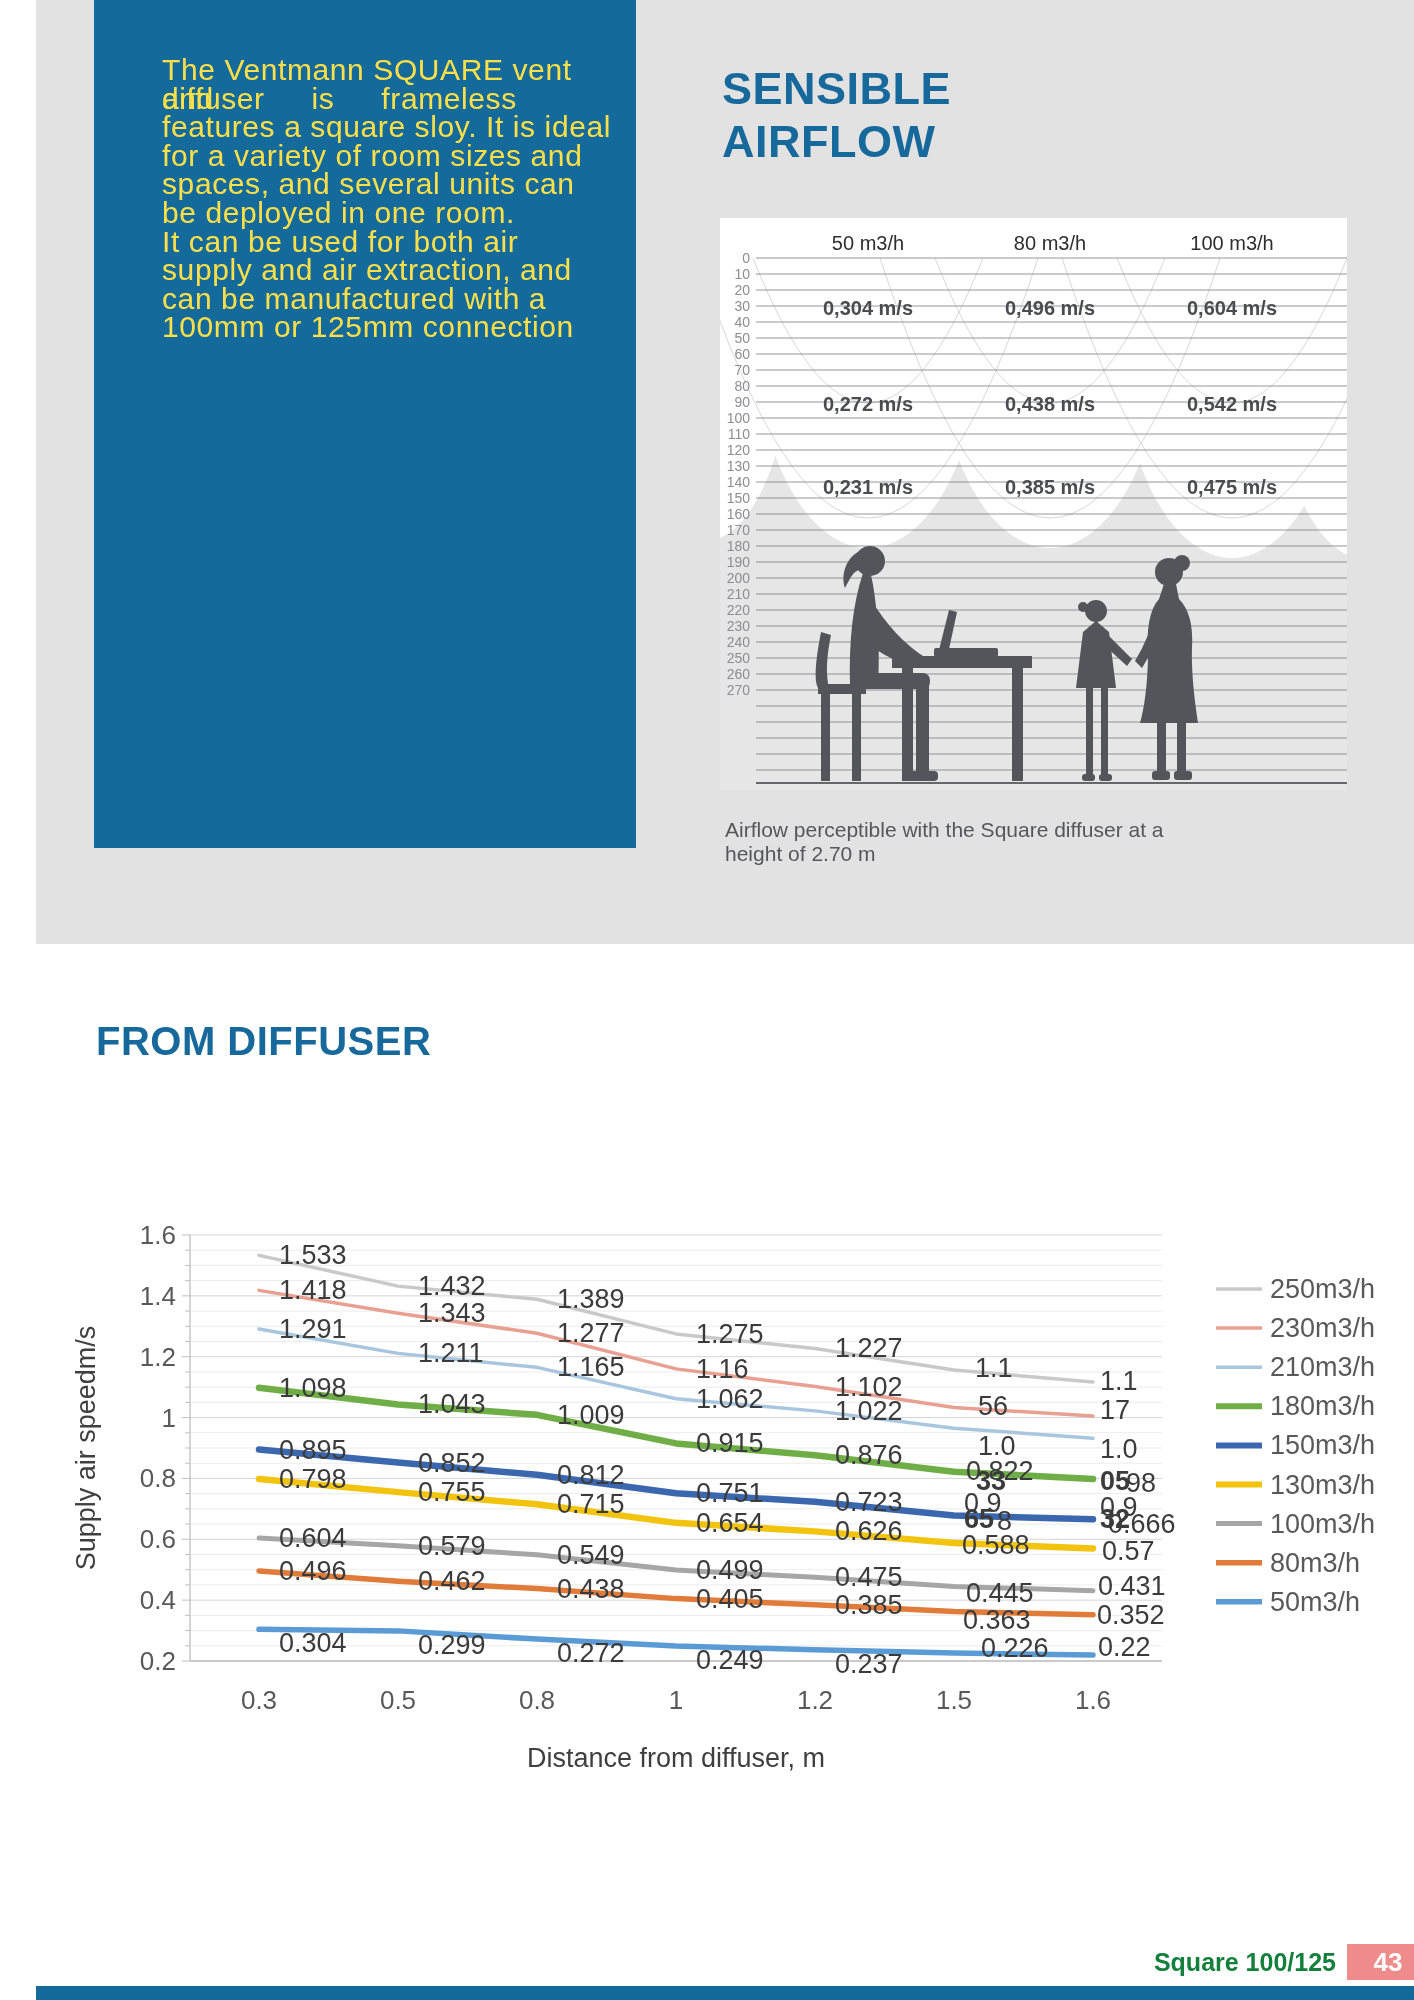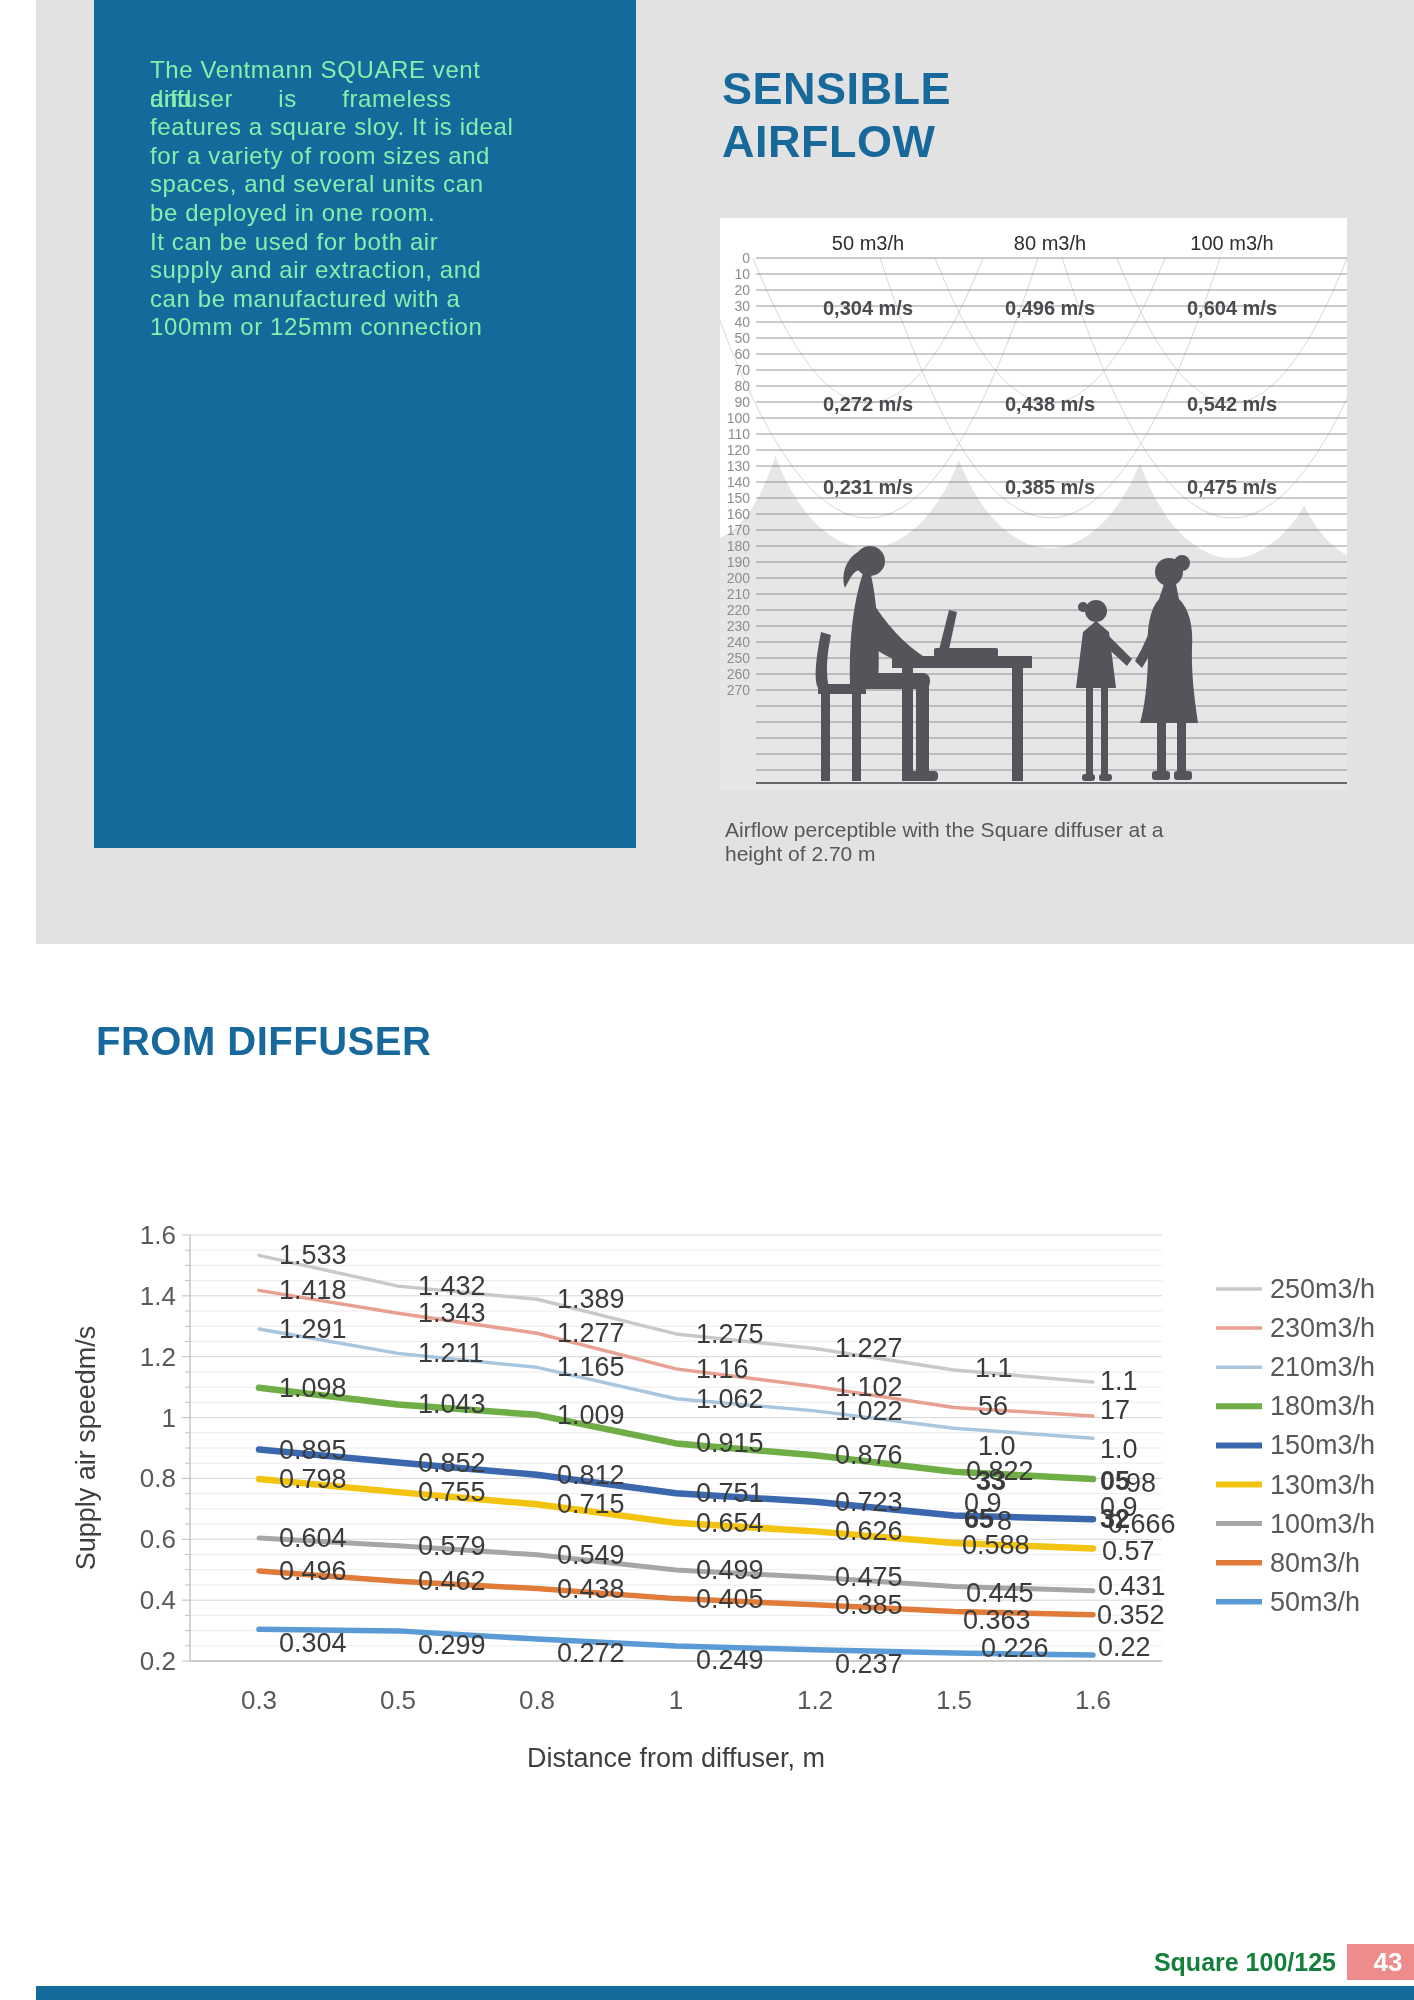--- a/index.html
+++ b/index.html
@@ -1,21 +1,21 @@
 <!DOCTYPE html>
 <html><head>
 <meta charset="utf-8">
 <style>
   html,body{margin:0;padding:0;background:#ffffff;}
   .page{position:relative;width:1414px;height:2000px;background:#ffffff;overflow:hidden;
         font-family:"Liberation Sans", sans-serif;}
   .gray-band{position:absolute;left:36px;top:0;width:1378px;height:944px;background:#e2e2e2;}
   .blue-box{position:absolute;left:94px;top:0;width:542px;height:848px;background:#136a9b;}
-  .intro{position:absolute;left:56px;top:56px;width:460px;color:#86efac;
-         font-size:24px;line-height:28.6px;letter-spacing:0.6px;}
+  .intro{position:absolute;left:68px;top:56px;width:460px;color:#fde047;
+         font-size:30px;line-height:28.6px;letter-spacing:0.6px;}
   .intro .l2{position:relative;}
   .intro .l2 .overlap{position:absolute;left:0;top:0;}
   .intro .l2 .spread{word-spacing:38px;}
   .sensible-title{position:absolute;left:722px;top:62px;color:#17699c;font-weight:bold;
                   font-size:45px;line-height:53px;letter-spacing:0.5px;}
   .caption{position:absolute;left:725px;top:818px;width:500px;
            color:#56575a;font-size:21px;}
   .velocity-title{position:absolute;left:96px;top:1018px;color:#17699c;font-weight:bold;
                   font-size:40px;line-height:46px;letter-spacing:0.5px;}
   .diagram-svg{position:absolute;left:720px;top:218px;}

